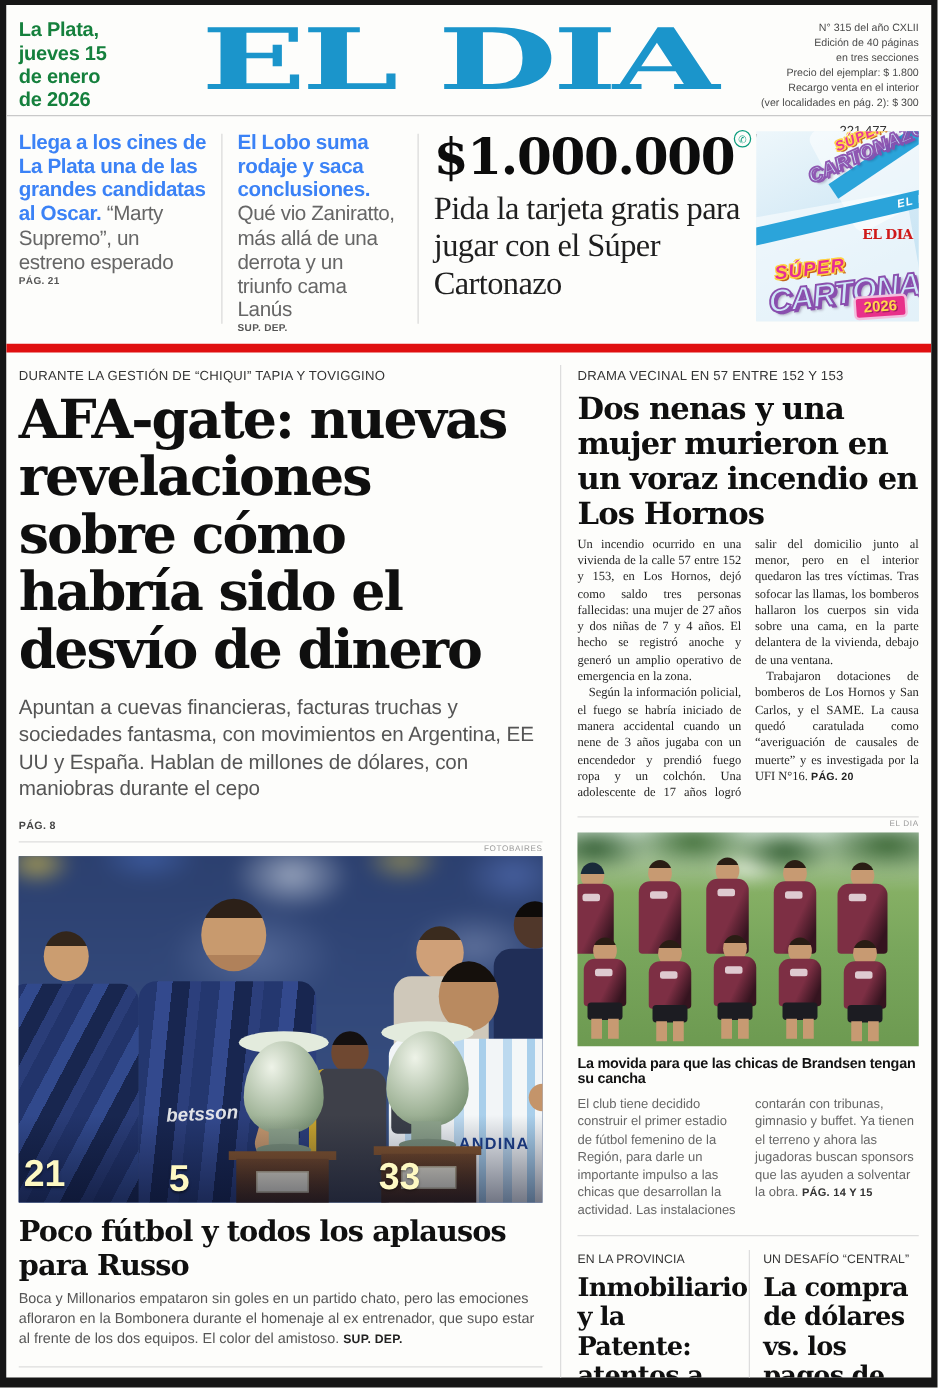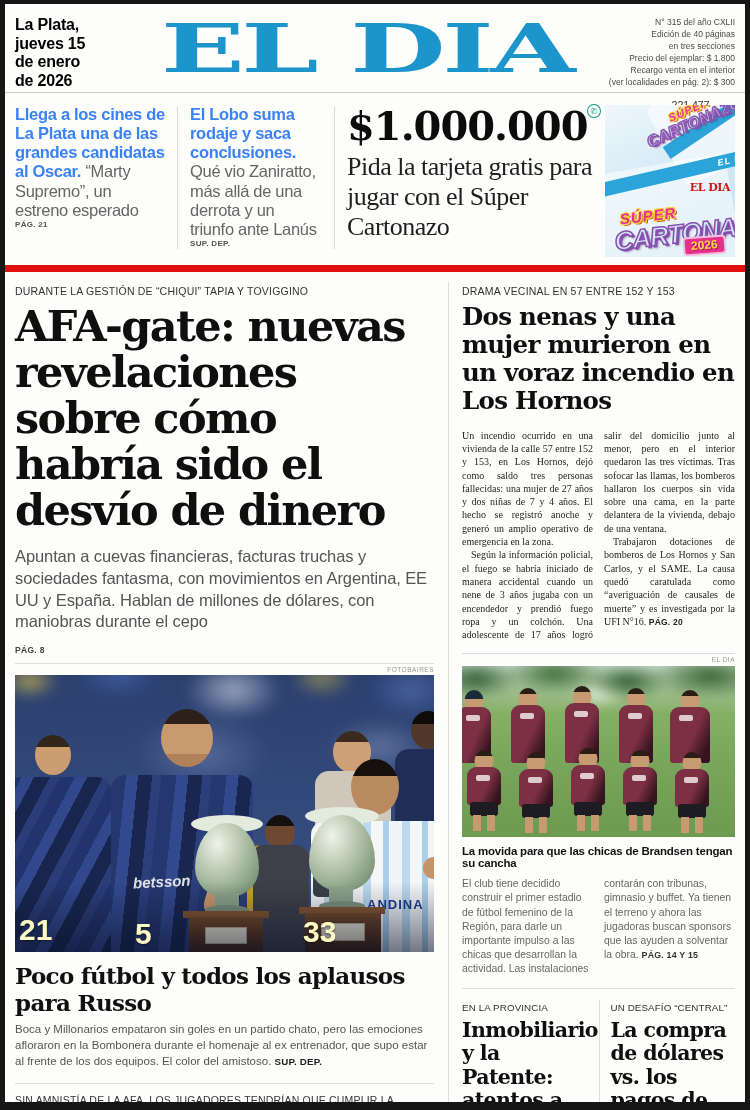--- a/index.html
+++ b/index.html
@@ -2,21 +2,21 @@
 <html><head>
 <meta charset="utf-8">
 <style>
   * { margin:0; padding:0; box-sizing:border-box; }
   html,body { width:750px; height:1110px; }
   body { background:#161616; position:relative; font-family:"Liberation Sans", sans-serif; }
   .page { position:absolute; left:5px; right:5px; top:4px; bottom:8px; background:#fdfdfb; padding:0 10px; overflow:hidden; }
 
   
   .masthead { display:flex; align-items:flex-start; height:88px; padding-top:10px; }
-  .dateline { width:132px; font-weight:bold; font-size:16px; line-height:1.16; color:#000000; padding-top:2px; letter-spacing:-0.2px; }
+  .dateline { width:132px; font-weight:bold; font-size:16px; line-height:1.16; color:#15803d; padding-top:2px; letter-spacing:-0.2px; }
   .logo-wrap { flex:1; text-align:center; overflow:hidden; }
   .logo { display:inline-block; font-family:"DejaVu Serif", serif; font-weight:bold; font-size:64px; line-height:66px; color:#1b95cb; letter-spacing:-2px; transform:scaleX(1.72) scaleY(1.06); transform-origin:center top; }
   .issue-box { width:148px; padding-top:2px; }
   .issue-line { font-size:8.5px; color:#4a4a4a; line-height:1.42;text-align:right; }
   .wa-row { margin-top:11px; display:flex; align-items:center; gap:4px; }
   .wa-icon { width:14px; height:14px; border-radius:50%; border:1.5px solid #0b9c7d; color:#0b9c7d; font-size:8px; display:flex; align-items:center; justify-content:center; }
   .wa-label { font-weight:bold; font-size:10.5px; color:#111; }
   .wa-num { font-size:10.5px; color:#333; }
   .masthead-rule { border-top:1px solid #c9c9c9; margin:0 -10px; }
 
@@ -90,21 +90,21 @@
   .cup-base { position:absolute; background:linear-gradient(#74492a,#3c2212); }
   .cup-base-top { position:absolute; background:#84552e; }
   .plaque { position:absolute; background:#eae5d3; border:1px solid #b9ad8d; }
 
   .caption-title { font-family:"DejaVu Serif", serif; font-weight:bold; font-size:23px; letter-spacing:-0.7px; color:#101010; margin:10px 0 6px; }
   .caption-body { font-size:11.5px; color:#555; line-height:1.38; }
   .pref { font-weight:bold; color:#222; font-family:"Liberation Sans", sans-serif; font-size:.85em; letter-spacing:.2px; }
   .sec-rule { border-top:1px solid #ddd; margin:13px 0 10px; }
 
   
-  .fire-headline { font-family:"DejaVu Serif", serif; font-weight:bold; font-size:24.5px; line-height:1.14; letter-spacing:-0.7px; color:#0f0f0f; margin:3px 0 14px; }
+  .fire-headline { font-family:"DejaVu Serif", serif; font-weight:bold; font-size:24.5px; line-height:1.14; letter-spacing:-0.7px; color:#0f0f0f; margin:3px 0 4px; }
   .body-2col { column-count:2; column-gap:11px; font-family:"Liberation Serif", serif; font-size:10px; line-height:1.33; color:#1e1e1e; text-align:justify; }
   .body-2col p { margin:0; }
   .indent { text-indent:9px; }
   .team-photo { position:relative; height:171px; overflow:hidden; margin-top:3px;
     background:linear-gradient(#c3d8c6 0%, #a3c194 13%, #85af64 28%, #79a65c 55%, #6d9a51 100%); }
   .tp-trees { position:absolute; left:-10px; right:-10px; top:-8px; height:52px; filter:blur(5px);
     background:
       radial-gradient(60px 26px at 8% 40%, #2e5a2f, transparent 75%),
       radial-gradient(70px 28px at 35% 30%, #3c6b33, transparent 75%),
       radial-gradient(55px 24px at 60% 45%, #2e5a2f, transparent 75%),
@@ -163,21 +163,21 @@
       <p class="brief-text">
         <span class="brief-bold">Llega a los cines de La Plata una de las grandes candidatas al Oscar.</span>
         <span class="brief-rest">“Marty Supremo”, un estreno esperado</span>
       </p>
       <div class="brief-page">PÁG. 21</div>
     </div>
     <div class="vdiv"></div>
     <div class="brief brief-2">
       <p class="brief-text">
         <span class="brief-bold">El Lobo suma rodaje y saca conclusiones.</span>
-        <span class="brief-rest">Qué vio Zaniratto, más allá de una derrota y un triunfo ante Lanús</span>
+        <span class="brief-rest">Qué vio Zaniratto, más allá de una derrota y un triunfo cama Lanús</span>
       </p>
       <div class="brief-page">SUP. DEP.</div>
     </div>
     <div class="vdiv"></div>
     <div class="promo">
       <div class="promo-copy">
         <div class="promo-amount">$1.000.000</div>
         <div class="promo-line">Pida la tarjeta gratis para jugar con el Súper Cartonazo</div>
       </div>
       <div class="cartonazo">

